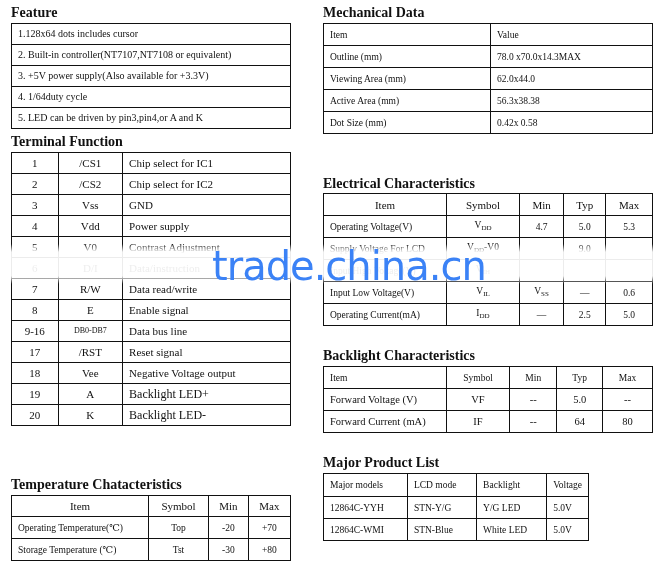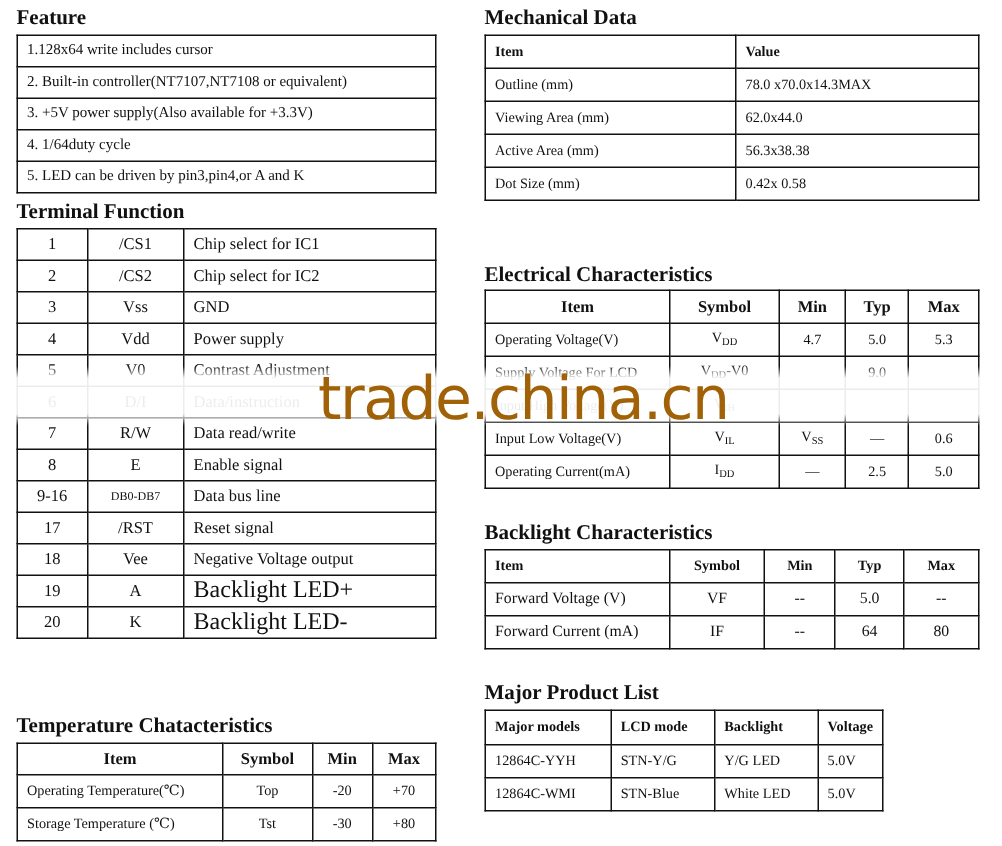--- a/index.html
+++ b/index.html
@@ -8,32 +8,32 @@
       font-family: "Liberation Serif", "DejaVu Serif", serif; color: #111;
     }
     .sec-title {
       position: absolute; font-weight: bold; font-size: 14px; line-height: 16px; color: #111;
     }
     table { position: absolute; border-collapse: collapse; }
     td, th {
       border: 1px solid #111; font-size: 10px; line-height: 12px;
       padding: 0 6px; font-weight: normal; text-align: left; white-space: nowrap;
     }
-    th { font-weight: bold; }
+    th { font-weight: normal; }
     .c { text-align: center; }
 
     
     #feature { left: 11px; top: 23px; width: 280px; }
     #feature td { height: 20px; padding: 0 6px; }
 
     
     #terminal { left: 11px; top: 152px; width: 280px; }
     #terminal th { font-size: 12px; line-height: 20px; vertical-align: top; padding: 0 6px; }
     #terminal td { height: 20px; font-size: 11px; }
-    #terminal .big { font-size: 16px; }
+    #terminal .big { font-size: 12px; }
     #terminal .sm { font-size: 8px; }
 
     
     #temp { left: 11px; top: 495px; width: 280px; }
     #temp th { font-size: 11px; height: 20px; text-align: center; }
     #temp td { height: 21px; font-size: 9.5px; }
 
     
     #mech { left: 323px; top: 23px; width: 330px; }
     #mech th { font-size: 9.5px; height: 21px; }
@@ -56,31 +56,31 @@
 
     sub { font-size: 7px; vertical-align: -2px; }
 
     
     .wm-band {
       position: absolute; left: 0; top: 244px; width: 668px; height: 40px;
       background: linear-gradient(180deg, rgba(255,255,255,0) 0%, rgba(255,255,255,0.92) 20%, rgba(255,255,255,0.92) 80%, rgba(255,255,255,0) 100%);
     }
     .wm-text {
       position: absolute; left: 212px; top: 244px; font-family: "DejaVu Sans", sans-serif;
-      font-size: 40px; line-height: 44px; color: #a16207; letter-spacing: -1px;
+      font-size: 40px; line-height: 44px; color: #3b82f6; letter-spacing: -1px;
     }
   </style>
 </head>
 <body>
 
 <div class="sec-title" style="left:11px;top:5px;">Feature</div>
 <table id="feature">
   <tbody>
       <tr>
-        <td>1.128x64 write includes cursor</td>
+        <td>1.128x64 dots includes cursor</td>
       </tr>
   <tr>
         <td>2. Built-in controller(NT7107,NT7108 or equivalent)</td>
       </tr>
   <tr>
         <td>3. +5V power supply(Also available for +3.3V)</td>
       </tr>
   <tr>
         <td>4. 1/64duty cycle</td>
       </tr>

